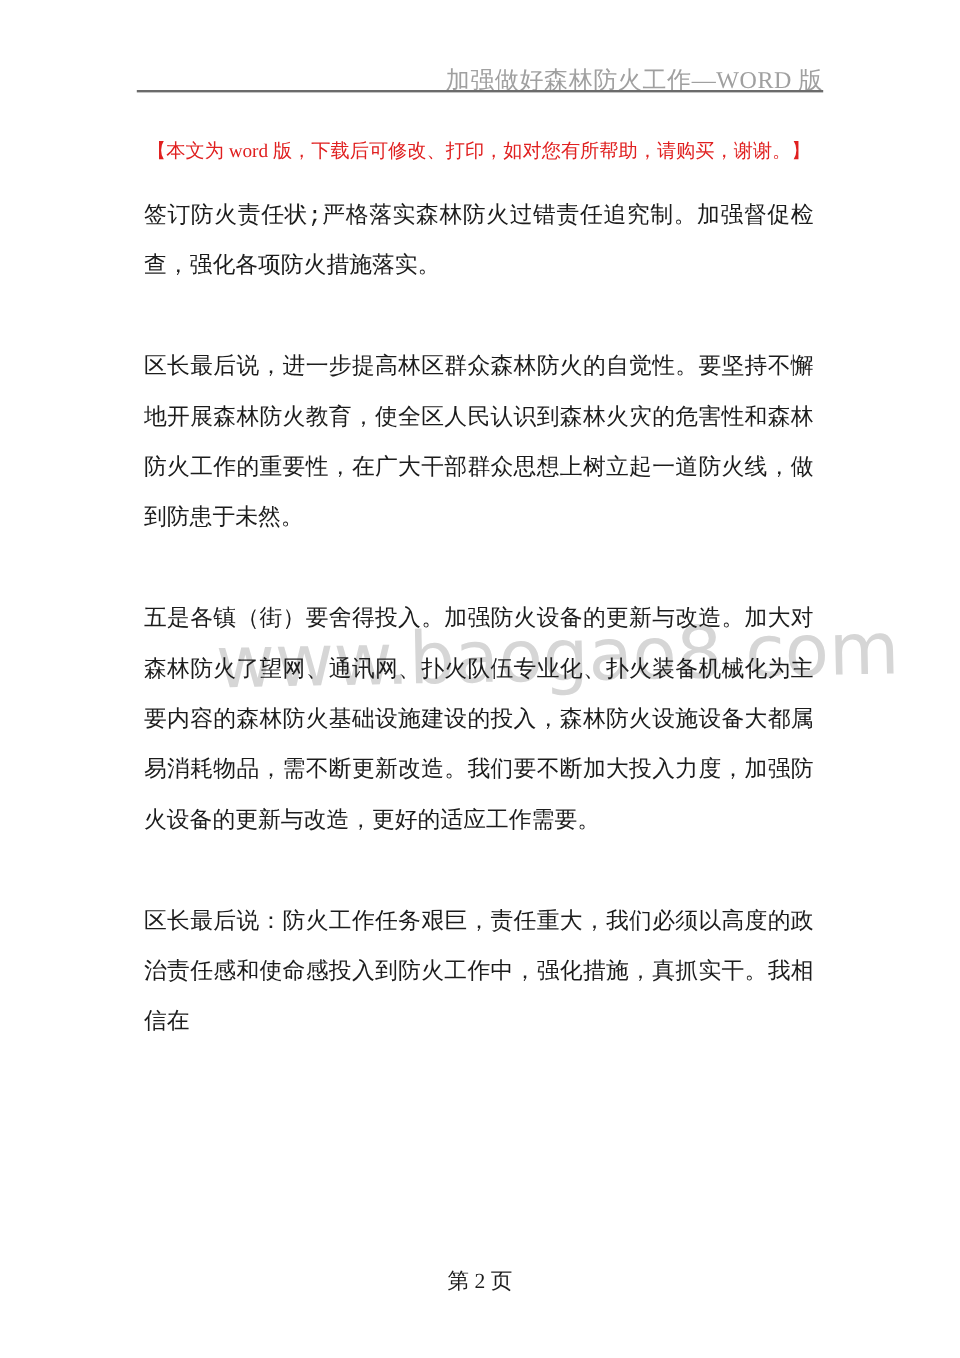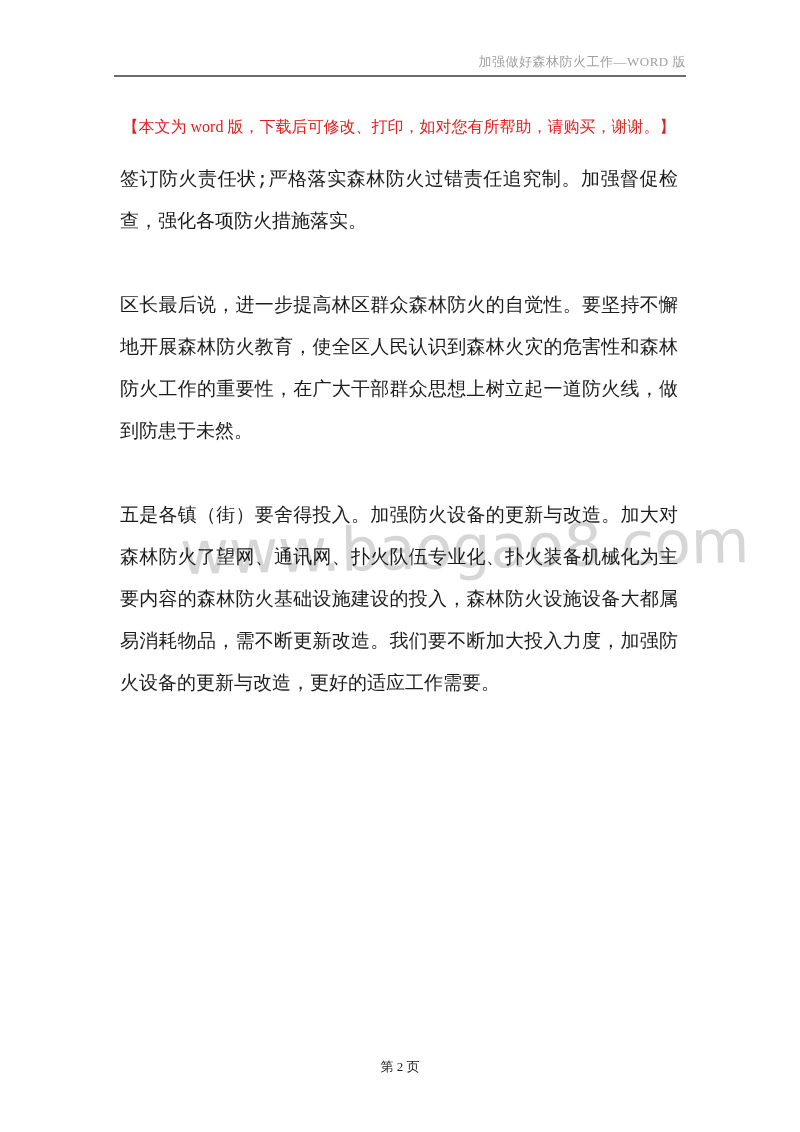--- a/index.html
+++ b/index.html
@@ -12,21 +12,21 @@
     width: 800px;
     height: 1132px;
     background: #ffffff;
     overflow: hidden;
     font-family: "Liberation Serif", "DejaVu Serif", serif;
   }
   .header-title {
     position: absolute;
     top: 53px;
     right: 114px;
-    font-size: 13px;
+    font-size: 20px;
     letter-spacing: 0.5px;
     color: var(--header-gray, #a0a0a0);
     white-space: nowrap;
     z-index: 2;
   }
   .header-rule {
     position: absolute;
     top: 75px;
     left: 114px;
     width: 572px;
@@ -74,21 +74,21 @@
   .content p {
     margin: 0 0 42px 0;
     font-family: Liberation Mono, monospace;
   }
   .footer {
     position: absolute;
     top: 1057px;
     left: 0;
     width: 100%;
     text-align: center;
-    font-size: 13px;
+    font-size: 18px;
     line-height: 20px;
     color: var(--body-text, #1c1c1c);
     z-index: 2;
   }
 </style>
 </head>
 <body>
 
 <div class="page">
 
@@ -97,19 +97,20 @@
   <div class="header-rule"></div>
 
   <div class="watermark">www.baogao8.com</div>
 
   <div class="notice">【本文为 word 版，下载后可修改、打印，如对您有所帮助，请购买，谢谢。】</div>
 
   <div class="content">
     <p>签订防火责任状;严格落实森林防火过错责任追究制。加强督促检查，强化各项防火措施落实。</p>
     <p>区长最后说，进一步提高林区群众森林防火的自觉性。要坚持不懈地开展森林防火教育，使全区人民认识到森林火灾的危害性和森林防火工作的重要性，在广大干部群众思想上树立起一道防火线，做到防患于未然。</p>
     <p>五是各镇（街）要舍得投入。加强防火设备的更新与改造。加大对森林防火了望网、通讯网、扑火队伍专业化、扑火装备机械化为主要内容的森林防火基础设施建设的投入，森林防火设施设备大都属易消耗物品，需不断更新改造。我们要不断加大投入力度，加强防火设备的更新与改造，更好的适应工作需要。</p>
+    <p>区长最后说：防火工作任务艰巨，责任重大，我们必须以高度的政治责任感和使命感投入到防火工作中，强化措施，真抓实干。我相信在</p>
   </div>
 
   <div class="footer">
     <span>第 2 页</span>
   </div>
 
 </div>
 
 </body></html>

